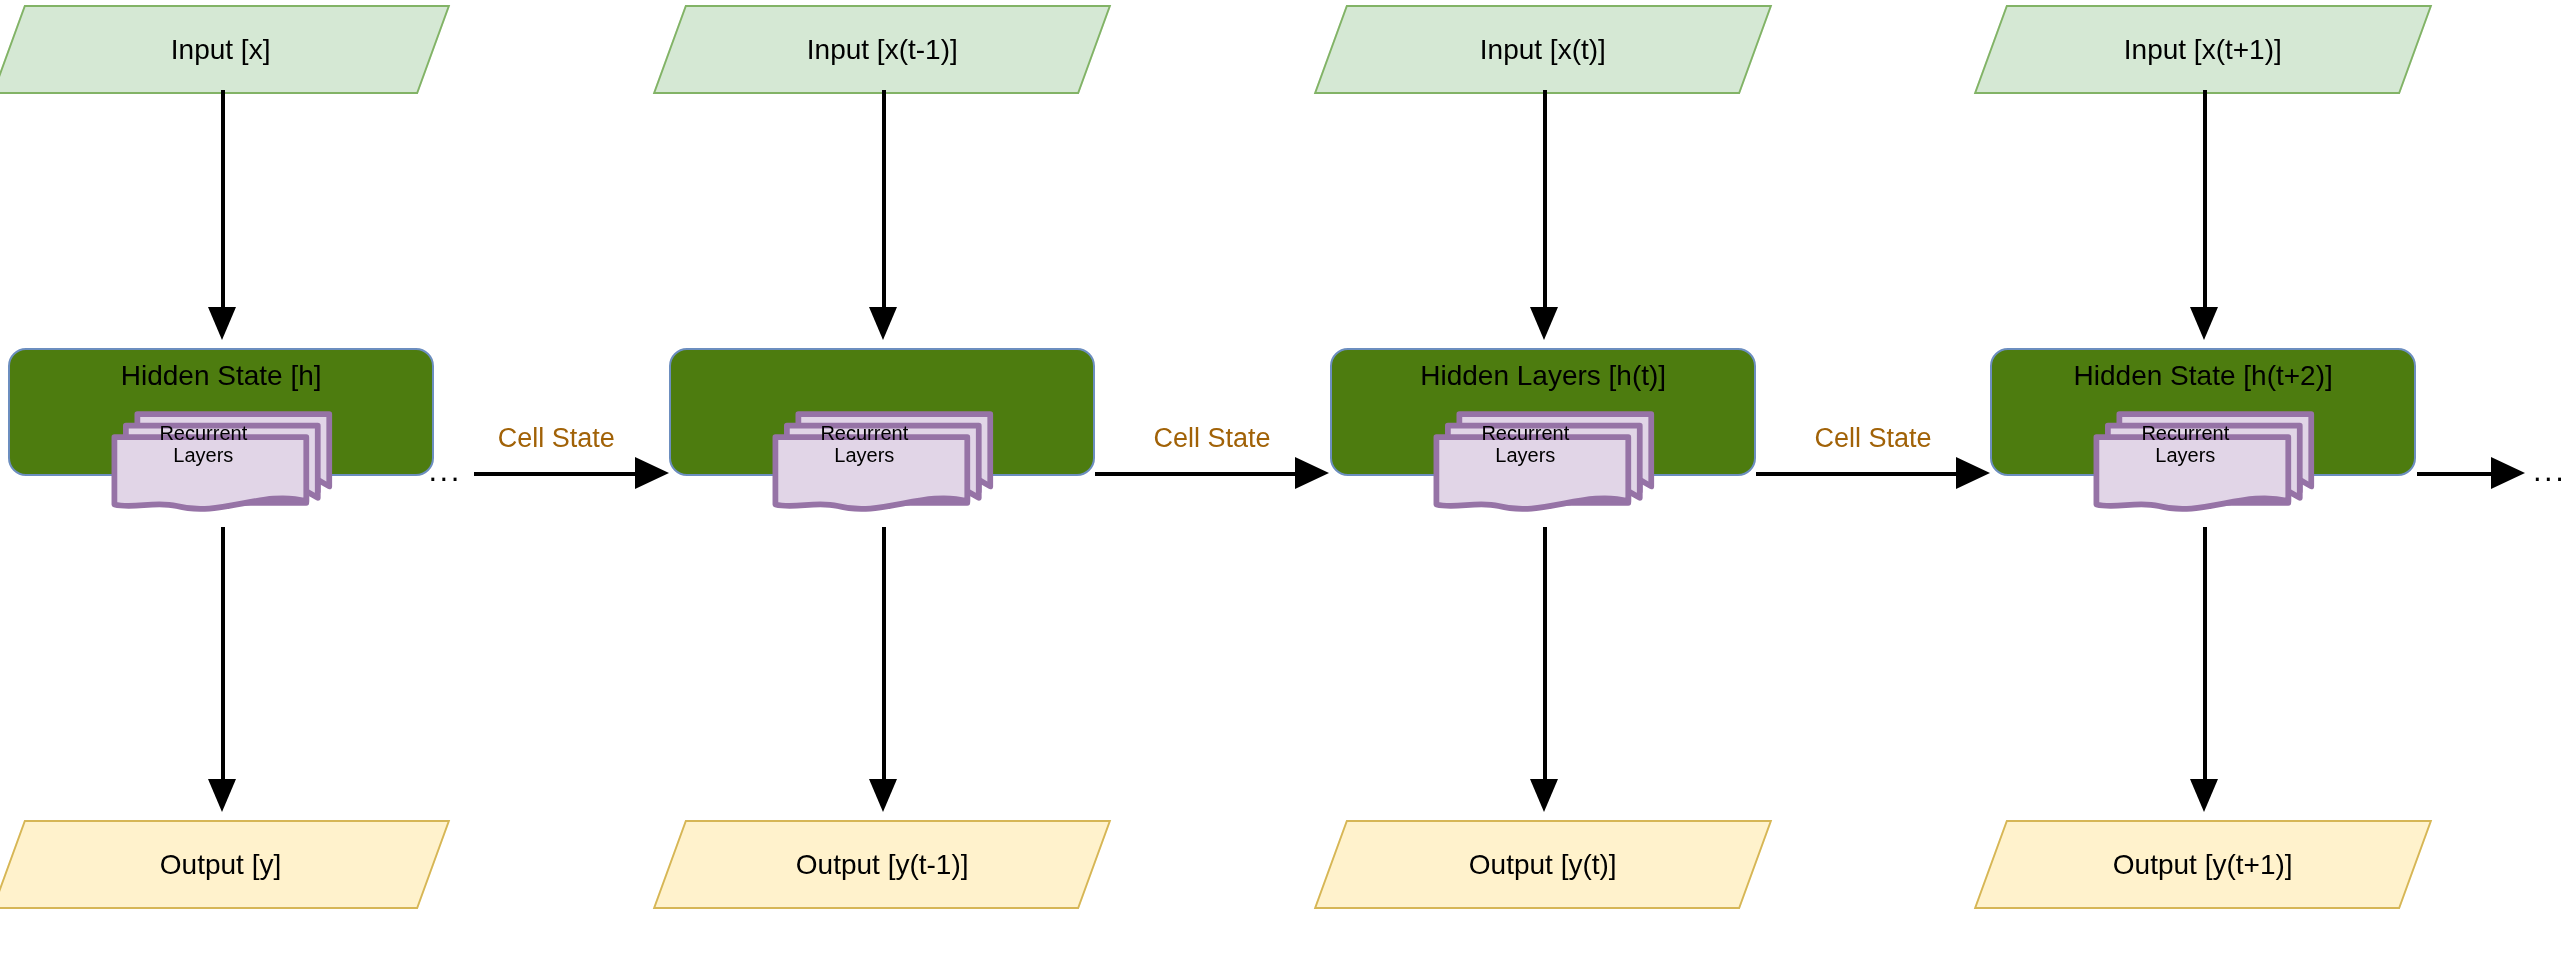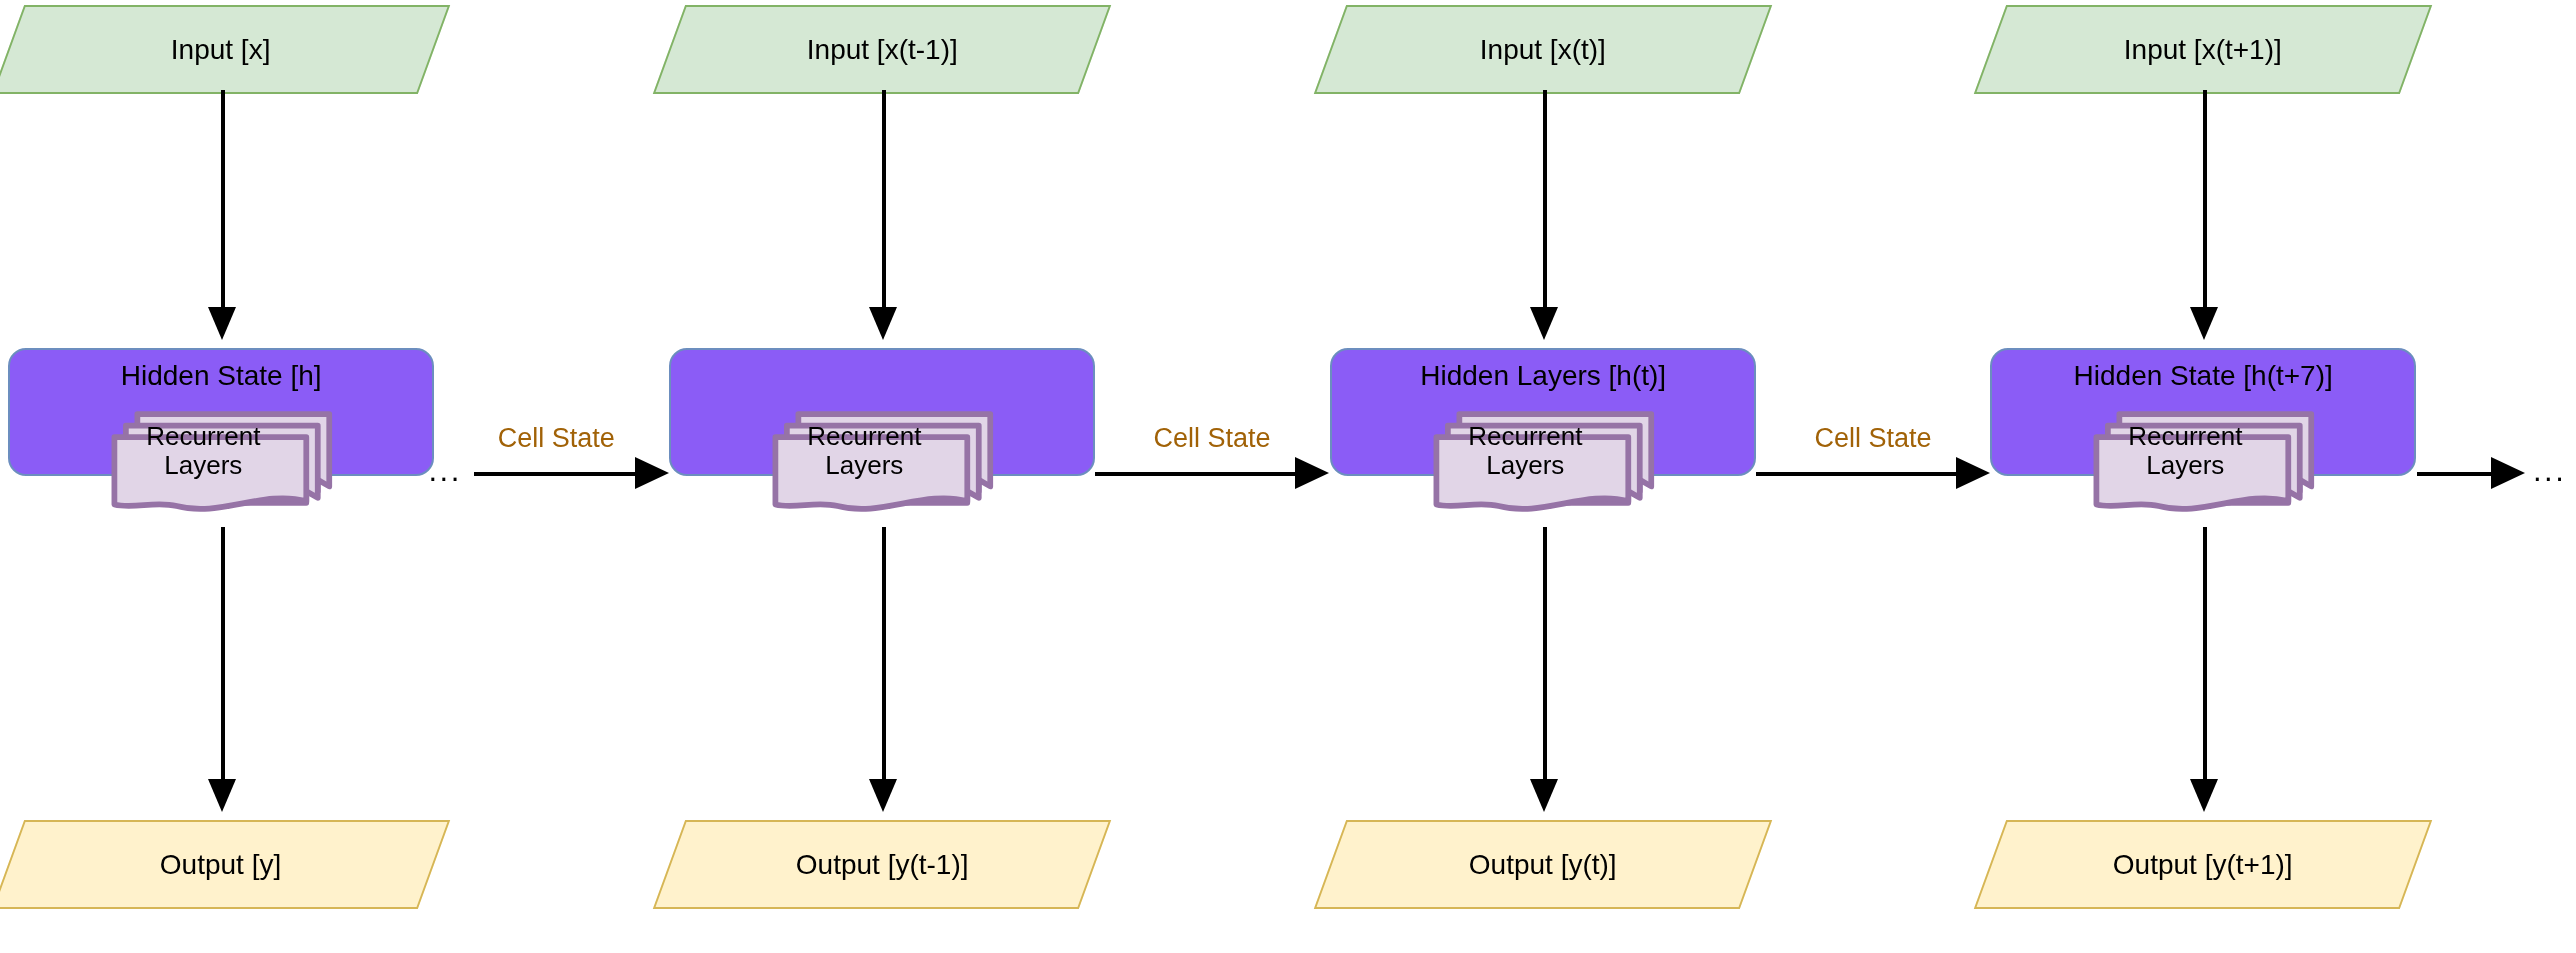--- a/index.html
+++ b/index.html
@@ -52,21 +52,21 @@
     background: #fff2cc;
     border: 2.5px solid #d6b656;
   }
   
   .hidden-box {
     position: absolute;
     top: 348px;
     left: 8.2px;
     width: 426px;
     height: 128px;
-    background: #8b5cf6;
+    background: #4d7c0f;
     border: 2.5px solid #6c8ebf;
     border-radius: 18px;
     box-sizing: border-box;
   }
   .hidden-title {
     position: absolute;
     top: 11.5px;
     left: 0;
     right: 0;
     text-align: center;
@@ -89,21 +89,21 @@
     inset: 0;
     width: 246px;
     height: 115px;
   }
   .rl-label {
     position: absolute;
     top: 21px;
     left: 6.6px;
     width: 197px;
     text-align: center;
-    font-size: 26px;
+    font-size: 20px;
     line-height: 1.12;
     color: #000000;
     z-index: 3;
     pointer-events: none;
   }
   
   .vline {
     position: absolute;
     left: 221px;
     width: 0;
@@ -256,21 +256,21 @@
   </div>
 
   <div class="col" style="left:1982px;">
     <div class="para input">
       <span>Input [x(t+1)]</span>
     </div>
     <div class="vline top"></div>
     <div class="varrow top"></div>
 
     <div class="hidden-box">
-      <div class="hidden-title">Hidden State [h(t+7)]</div>
+      <div class="hidden-title">Hidden State [h(t+2)]</div>
       <div class="rl-wrap">
         <svg viewBox="0 0 300 140" xmlns="http://www.w3.org/2000/svg">
           <path d="M48 16 H282 V104 L268 96 V110 L48 110 Z" fill="#e1d5e7" stroke="#9673a6" stroke-width="7" stroke-linejoin="round"></path>
           <path d="M34 30 H268 V118 L254 110 V124 L34 124 Z" fill="#e1d5e7" stroke="#9673a6" stroke-width="7" stroke-linejoin="round"></path>
           <path d="M20 44 H254 V122 C200 108 150 142 96 128 C70 121 44 132 20 126 Z" fill="#e1d5e7" stroke="#9673a6" stroke-width="7" stroke-linejoin="round"></path>
         </svg>
         <div class="rl-label">
           <div>Recurrent</div>
           <div>Layers</div>
         </div>

